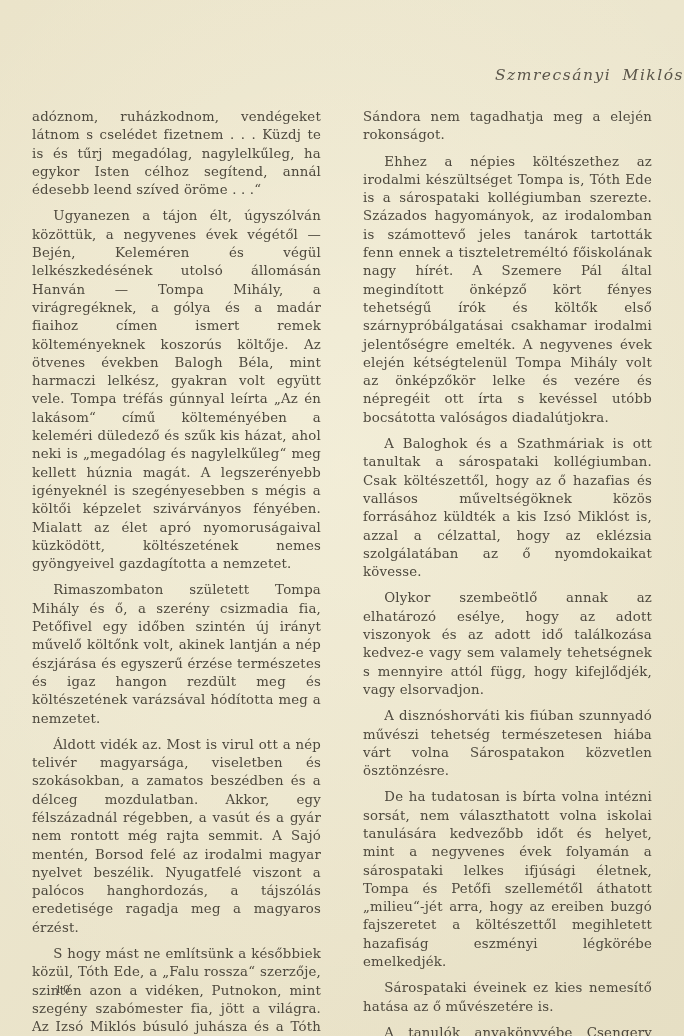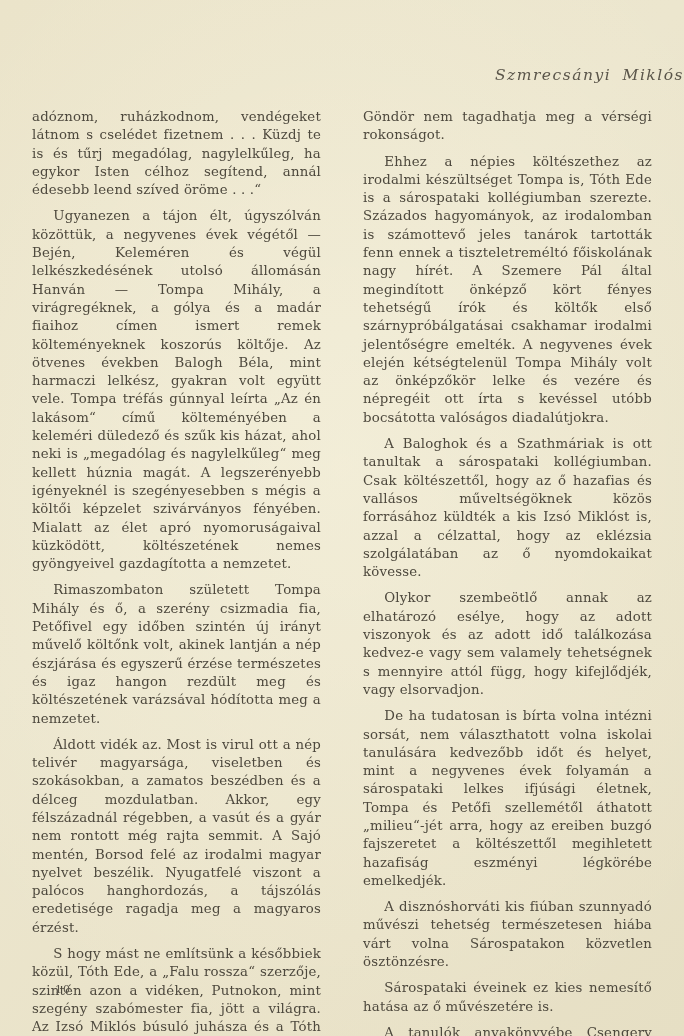--- a/index.html
+++ b/index.html
@@ -85,26 +85,26 @@
 
     <div class="col">
       <p class="continued">adóznom, ruházkodnom, vendégeket látnom s cselédet fizetnem . . . Küzdj te is és tűrj megadólag, nagylelkűleg, ha egykor Isten célhoz segítend, annál édesebb leend szíved öröme . . .“</p>
       <p>Ugyanezen a tájon élt, úgyszólván közöttük, a negyvenes évek végétől — Bején, Keleméren és végül lelkészkedésének utolsó állomásán Hanván — Tompa Mihály, a virágregéknek, a gólya és a madár fiaihoz címen ismert remek költeményeknek koszorús költője. Az ötvenes években Balogh Béla, mint harmaczi lelkész, gyakran volt együtt vele. Tompa tréfás gúnnyal leírta „Az én lakásom“ című költeményében a keleméri düledező és szűk kis házat, ahol neki is „megadólag és nagylelkűleg“ meg kellett húznia magát. A legszerényebb igényeknél is szegényesebben s mégis a költői képzelet szivárványos fényében. Mialatt az élet apró nyomoruságaival küzködött, költészetének nemes gyöngyeivel gazdagította a nemzetet.</p>
       <p>Rimaszombaton született Tompa Mihály és ő, a szerény csizmadia fia, Petőfivel egy időben szintén új irányt művelő költőnk volt, akinek lantján a nép észjárása és egyszerű érzése természetes és igaz hangon rezdült meg és költészetének varázsával hódította meg a nemzetet.</p>
       <p>Áldott vidék az. Most is virul ott a nép telivér magyarsága, viseletben és szokásokban, a zamatos beszédben és a délceg mozdulatban. Akkor, egy félszázadnál régebben, a vasút és a gyár nem rontott még rajta semmit. A Sajó mentén, Borsod felé az irodalmi magyar nyelvet beszélik. Nyugatfelé viszont a palócos hanghordozás, a tájszólás eredetisége ragadja meg a magyaros érzést.</p>
       <p>S hogy mást ne említsünk a későbbiek közül, Tóth Ede, a „Falu rossza“ szerzője, szintén azon a vidéken, Putnokon, mint szegény szabómester fia, jött a világra. Az Izsó Miklós búsuló juhásza és a Tóth Ede Göndör</p>
     </div>
 
     <div class="col">
-      <p class="continued">Göndör nem tagadhatja meg a vérségi rokonságot.</p>
+      <p class="continued">Sándora nem tagadhatja meg a elején rokonságot.</p>
       <p>Ehhez a népies költészethez az irodalmi készültséget Tompa is, Tóth Ede is a sárospataki kollégiumban szerezte. Százados hagyományok, az irodalomban is számottevő jeles tanárok tartották fenn ennek a tiszteletreméltó főiskolának nagy hírét. A Szemere Pál által megindított önképző kört fényes tehetségű írók és költők első szárnypróbálgatásai csakhamar irodalmi jelentőségre emelték. A negyvenes évek elején kétségtelenül Tompa Mihály volt az önképzőkör lelke és vezére és népregéit ott írta s kevéssel utóbb bocsátotta valóságos diadalútjokra.</p>
       <p>A Baloghok és a Szathmáriak is ott tanultak a sárospataki kollégiumban. Csak költészettől, hogy az ő hazafias és vallásos műveltségöknek közös forrásához küldték a kis Izsó Miklóst is, azzal a célzattal, hogy az eklézsia szolgálatában az ő nyomdokaikat kövesse.</p>
       <p>Olykor szembeötlő annak az elhatározó esélye, hogy az adott viszonyok és az adott idő találkozása kedvez-e vagy sem valamely tehetségnek s mennyire attól függ, hogy kifejlődjék, vagy elsorvadjon.</p>
+      <p>A disznóshorváti kis fiúban szunnyadó művészi tehetség természetesen hiába várt volna Sárospatakon közvetlen ösztönzésre.</p>
       <p>De ha tudatosan is bírta volna intézni sorsát, nem választhatott volna iskolai tanulására kedvezőbb időt és helyet, mint a negyvenes évek folyamán a sárospataki lelkes ifjúsági életnek, Tompa és Petőfi szellemétől áthatott „milieu“-jét arra, hogy az ereiben buzgó fajszeretet a költészettől megihletett hazafiság eszményi légkörébe emelkedjék.</p>
-      <p>A disznóshorváti kis fiúban szunnyadó művészi tehetség természetesen hiába várt volna Sárospatakon közvetlen ösztönzésre.</p>
       <p>Sárospataki éveinek ez kies nemesítő hatása az ő művészetére is.</p>
       <p>A tanulók anyakönyvébe Csengery József tanár, az akkori rektor írta be a kilenc éves fiút az 1840/41-ki iskolai évre még pedig „Isó“ néven. Így szerepelt a sárospataki főiskolában mindvégig. Az első grammatikai osztályban 107 tanuló volt s a mi Miklósunk az utolsó „primák“, mondjuk közepesek közt sántikált. Az 1841/42. iskolai évben az ő neve nem fordul elő. De 1842/3-tól kezdve végigjárta,</p>
     </div>
 
   </div>
 
   <div class="page-number">10</div>
 
 </div>
 

